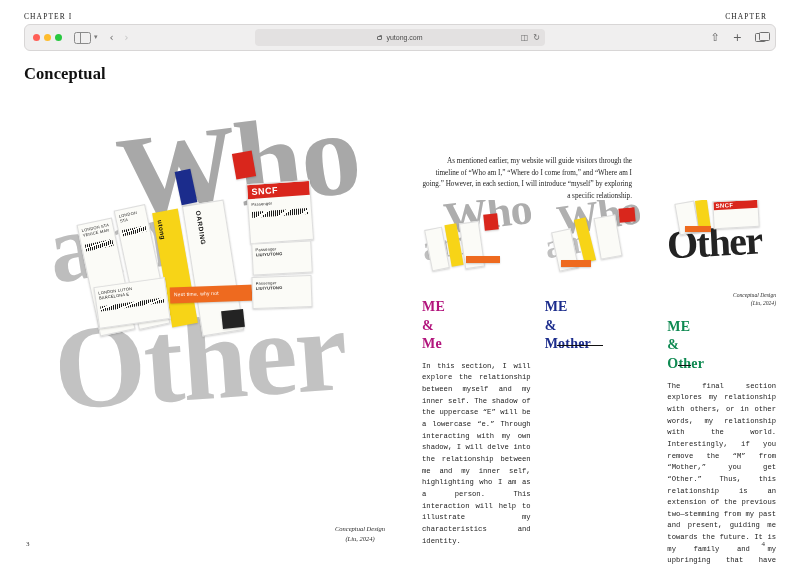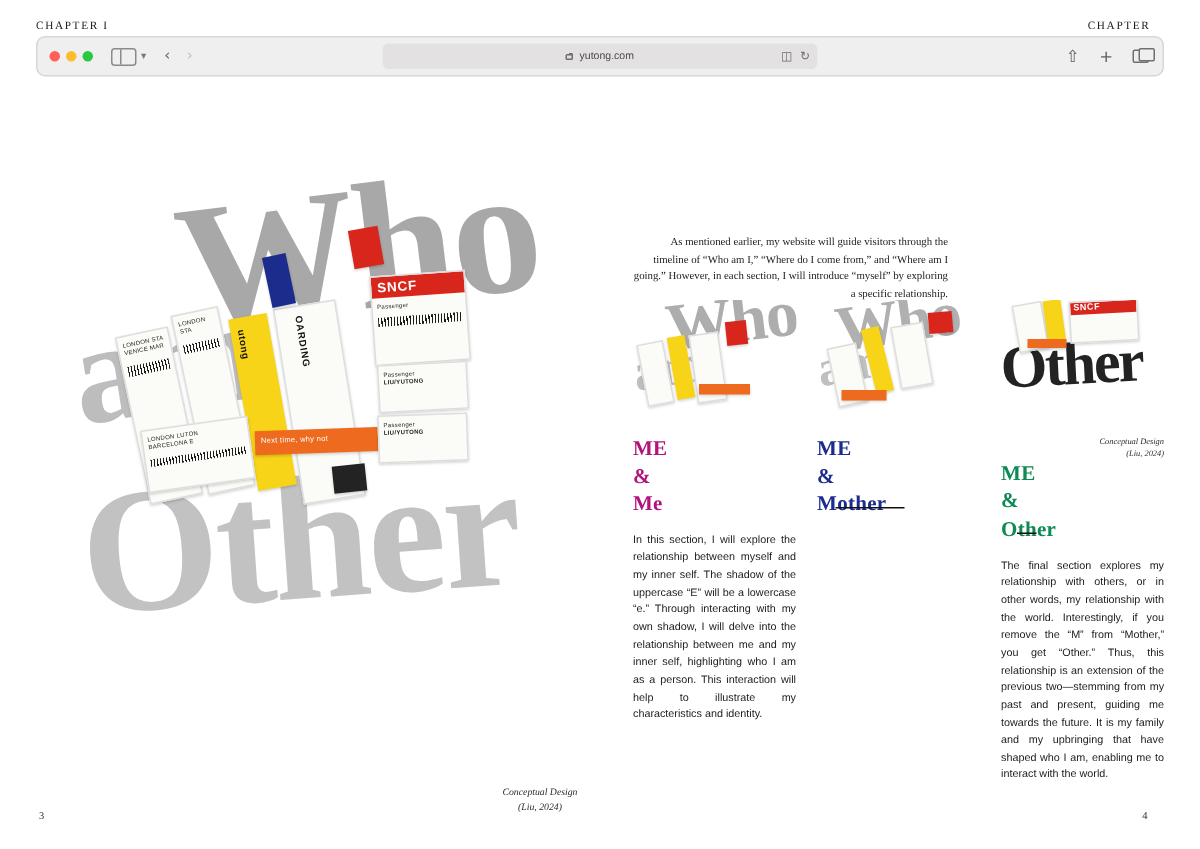--- a/index.html
+++ b/index.html
@@ -292,39 +292,40 @@
     color: #2a2a2a;
     text-align: right;
     margin-top: 3px;
   }
 
   .headline {
     font-family: "Liberation Serif", serif;
     font-size: 14px;
     font-weight: 700;
     line-height: 1.33;
+    margin-top: 10px;
     letter-spacing: 0.2px;
   }
   .headline .amp { display: block; }
   .hl-me { color: #b2147c; }
   .hl-mother { color: #1b2c8c; }
   .hl-other { color: #0f8a52; }
   .strike-wrap { position: relative; display: inline-block; }
   .strike {
     position: absolute;
     left: 12.5px;
     top: 52%;
     width: 46px;
     height: 1.1px;
     background: #111;
   }
   .strike.short { left: 11px; width: 13px; }
 
   .body-text {
-    font-family: Liberation Sans, sans-serif;
+    font-family: Liberation Mono, monospace;
     font-size: 7.2px;
     line-height: 1.62;
     color: #1b1b1b;
     text-align: justify;
     margin-top: 7px;
   }
 </style>
 </head>
 <body>
 
@@ -358,20 +359,21 @@
     </div>
 
     <div class="chrome-right">
       <span>⇧</span>
       <span>+</span>
       <span class="tabs-icon"></span>
     </div>
   </div>
 
   <div class="section-title">
+    <div>Conceptual</div>
   </div>
 
   <div class="hero">
     <div class="ghost who">Who</div>
     <div class="ghost am">am</div>
     <div class="ghost other">Other</div>
 
     <div class="piece ticket-white rotw" style="left:58px;top:110px;width:34px;height:112px;">
       <div class="tiny" style="padding:3px;">
         <div>LONDON  STA</div>

